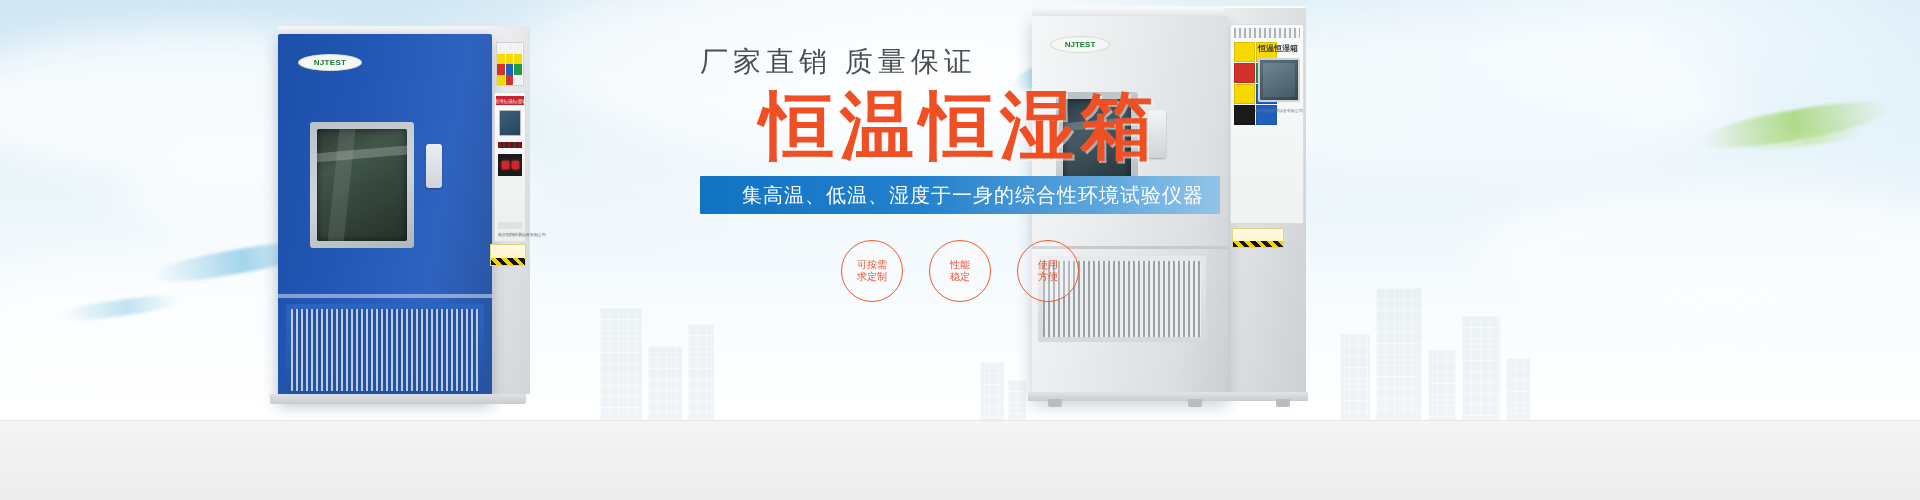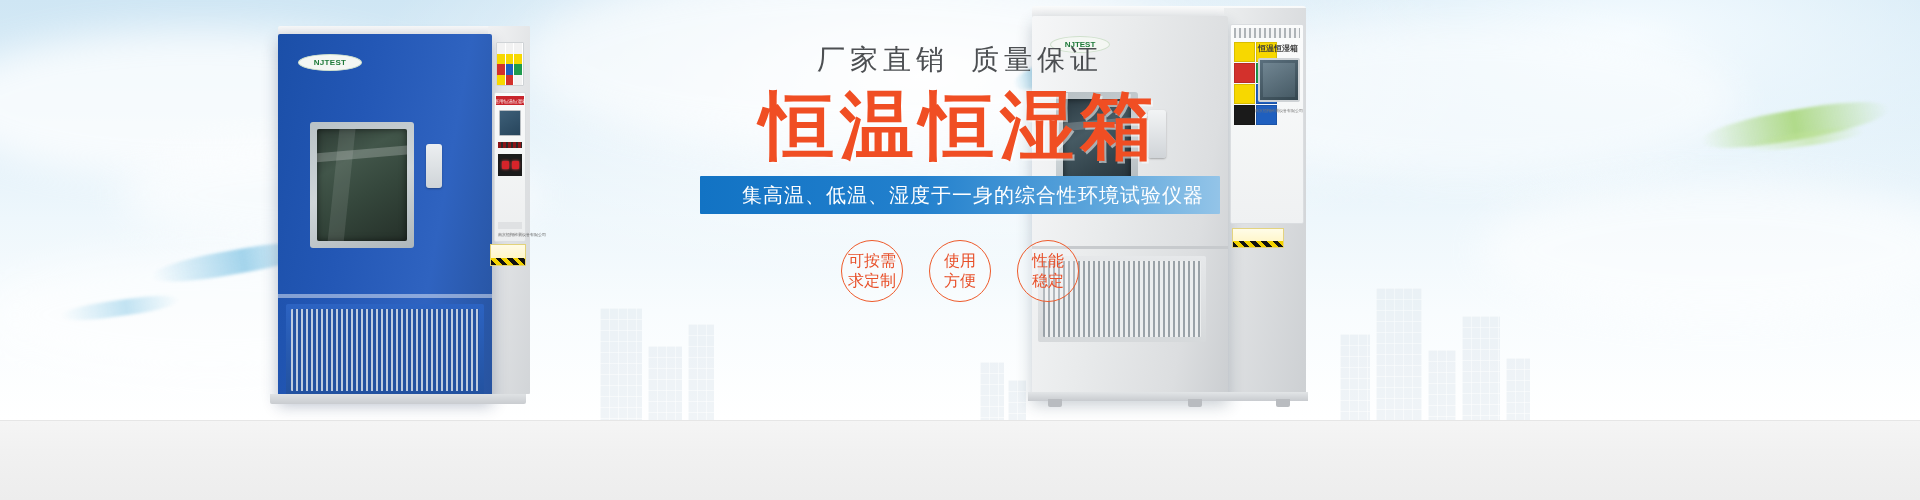--- a/index.html
+++ b/index.html
@@ -195,22 +195,22 @@
   .mr-st-row{display:flex;height:20px;margin-bottom:1px;}
   .mr-st{flex:1;margin-right:1px;border:1px solid rgba(0,0,0,.12);}
   .mr-sticker-yellow{position:absolute;left:214px;top:222px;width:52px;height:20px;
     background:linear-gradient(180deg,#fffce8 0%,#fff4bd 100%);border:1px solid #e3d37f;}
   .mr-sticker-yellow:after{content:"";position:absolute;left:0;bottom:0;width:100%;height:6px;
     background:repeating-linear-gradient(45deg,#111 0 4px,#f2d100 4px 8px);}
 
   
   .copy{position:absolute;left:700px;top:48px;width:520px;}
   .eyebrow{
-    font-size:28px;color:#4c4f52;letter-spacing:5px;text-align:center;
-    font-family:Liberation Mono, monospace;font-weight:300;line-height:1;
+    font-size:28px;color:#4c4f52;letter-spacing:5px;
+    font-family:Liberation Sans, sans-serif;font-weight:300;line-height:1;
     white-space:nowrap;
   }
   .headline{
     margin-top:12px;text-align:center;font-size:74px;line-height:1;font-weight:bold;
     color:#f04e23;letter-spacing:6px;white-space:nowrap;
     font-family:"DejaVu Sans","Liberation Sans",sans-serif;
     text-shadow:2px 2px 0 rgba(255,255,255,.55);
   }
   .subbar{
     margin-top:14px;height:38px;border-radius:1px;
@@ -221,21 +221,21 @@
     color:#fff;font-size:20px;letter-spacing:1px;white-space:nowrap;
     font-family:"DejaVu Sans","Liberation Sans",sans-serif;
     margin-left:26px;
   }
 
   
   .badges{margin-top:26px;display:flex;justify-content:center;gap:26px;}
   .badge{
     width:62px;height:62px;border-radius:50%;border:1.6px solid #ee5a2a;
     display:flex;flex-direction:column;align-items:center;justify-content:center;
-    color:#e8502a;font-size:16px;line-height:1.25;
+    color:#e8502a;font-size:10px;line-height:1.25;
     font-family:"DejaVu Sans","Liberation Sans",sans-serif;
     background:rgba(255,255,255,.25);
   }
   .badge b{font-weight:normal;display:block;white-space:nowrap;}
 
   
   .cta-wrap{margin-top:36px;display:flex;justify-content:center;}
   .cta{
     background:linear-gradient(180deg,#f8562a 0%,#ee4a1e 100%);
     color:#fff;border:none;border-radius:20px;
@@ -402,25 +402,25 @@
     <div class="subbar">
       <span>集高温、低温、湿度于一身的综合性环境试验仪器</span>
     </div>
 
     <div class="badges">
       <div class="badge">
         <b>可按需</b>
         <b>求定制</b>
       </div>
       <div class="badge">
+        <b>性能</b>
+        <b>稳定</b>
+      </div>
+      <div class="badge">
         <b>使用</b>
         <b>方便</b>
       </div>
-      <div class="badge">
-        <b>性能</b>
-        <b>稳定</b>
-      </div>
     </div>
 
 
   </div>
 
 </div>
 
 </body></html>

